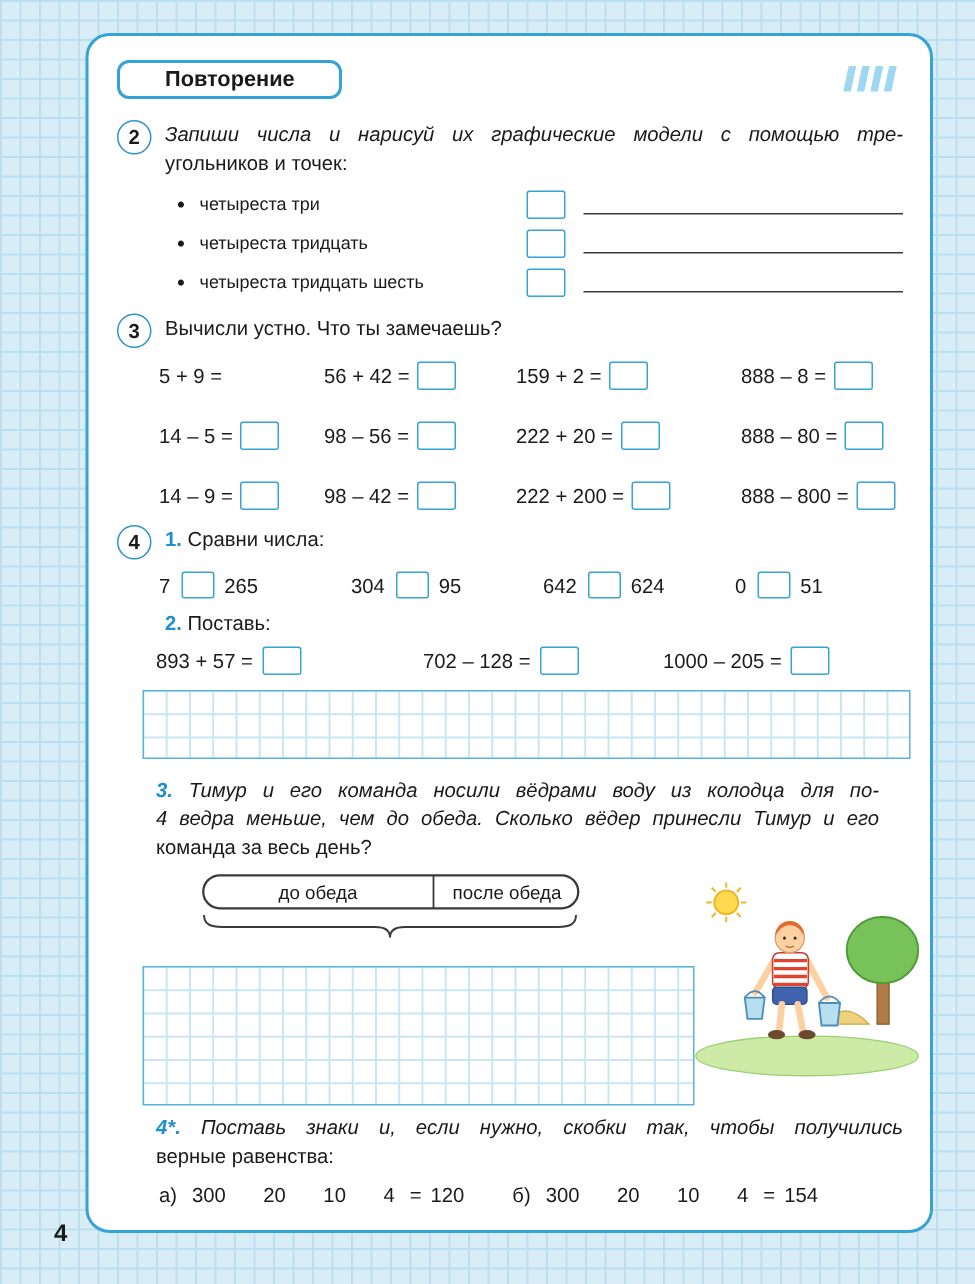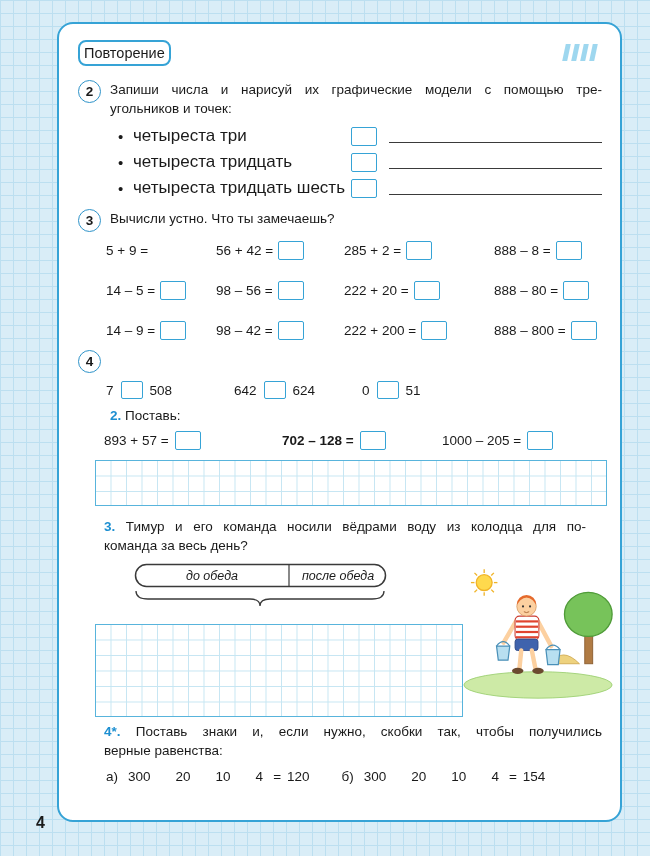--- a/index.html
+++ b/index.html
@@ -13,73 +13,73 @@
     font-family:"Liberation Sans", sans-serif;
     color:#1a1a1a;
   }
   .panel {
     position:absolute; left:57px; top:22px; width:565px; height:800px;
     background:#fff; border:2.5px solid #36a3d6; border-radius:16px;
     padding:16px 18px 0 19px; overflow:hidden;
   }
   .header-row { display:flex; justify-content:space-between; align-items:flex-start; }
   .header-label {
-    border:2px solid #36a3d6; border-radius:8px; padding:3px 4px;
-    font-weight:normal; font-size:14.5px; background:#fff;
+    border:2px solid #36a3d6; border-radius:8px; padding:3px 30px;
+    font-weight:bold; font-size:14.5px; background:#fff;
   }
   .deco-bars { display:flex; gap:4px; margin-top:4px; margin-right:6px; }
   .deco-bars span { width:5px; height:17px; background:#9ed7ef; transform:skewX(-12deg); }
 
   .circle-num {
     display:inline-flex; width:23px; height:23px; flex:0 0 auto;
     border:1.7px solid #2e93c9; border-radius:50%;
     align-items:center; justify-content:center;
     font-weight:bold; font-size:13.5px; background:#fff;
   }
   .section { display:flex; gap:9px; align-items:flex-start; }
   .para { font-size:13.5px; line-height:19px; flex:1; }
-  .jline { display:block; text-align:justify; text-align-last:justify; }
+  .jline { display:block; text-align:justify; text-align-last:justify;font-style:italic; }
   .nline { display:block; }
   .blue { color:#1d8fd1; font-weight:bold; }
 
   .abox {
     display:inline-block; width:26px; height:19px; flex:0 0 auto;
     border:1.5px solid #36a3d6; border-radius:2px; background:#fff; vertical-align:-5px;
   }
   .abox.small { width:22px; height:18px; }
 
   .bullets { margin:5px 0 0 40px; }
   .bullet-row { display:flex; align-items:center; height:26px; }
   .bullet-dot { width:15px; font-size:15px; }
-  .bullet-label { width:218px; font-size:17px; }
+  .bullet-label { width:218px; font-size:12px; }
   .write-line { flex:1; border-bottom:1.5px solid #3a3a3a; height:13px; margin-left:12px; }
 
   .eq-grid {
     display:grid; grid-template-columns:110px 128px 150px auto;
     margin:9px 0 0 28px; row-gap:21px; font-size:13.5px;
   }
   .eq-cell { display:flex; align-items:center; gap:5px; white-space:nowrap; }
 
   .sub-title { margin:9px 0 0 0; font-size:13.5px; }
   .cmp-row { display:flex; margin:8px 0 0 28px; font-size:13.5px; align-items:center; }
   .cmp-group { display:flex; align-items:center; gap:7px; width:128px; }
   .cmp-group:last-child { width:auto; }
   .cmp2-row { display:flex; margin:8px 0 0 26px; font-size:13.5px; align-items:center; }
   .cmp2-group { display:flex; align-items:center; gap:6px; }
-  .cmp2-group.g1 { width:178px;text-align:center; } .cmp2-group.g2 { width:160px;font-weight:bold; }
+  .cmp2-group.g1 { width:178px;text-align:center; } .cmp2-group.g2 { width:160px; }
 
   .grid-area {
     border:1px solid #58b4dc; background:#fff;
     background-image: linear-gradient(#c6e6f3 1px, transparent 1px),
                       linear-gradient(90deg, #c6e6f3 1px, transparent 1px);
     background-size:15.5px 15.5px; background-position:-1px -1px;
   }
   .grid1 { height:46px; width:512px; margin:10px 0 0 17px; }
   .task3 { margin:11px 16px 0 26px; }
-  .visuals { display:flex; margin-top:8px;font-style:italic; }
+  .visuals { display:flex; margin-top:8px; }
   .vis-left { width:386px; }
   .diagram-wrap { margin:0 0 9px 56px; }
   .grid2 { height:93px; width:368px; margin-left:17px; }
   .illustration { flex:1; display:flex; justify-content:flex-end; padding-right:2px; }
 
   .task4 { margin:5px 0 0 26px; }
   .ans-row { display:flex; margin:9px 0 0 28px; font-size:13.5px; }
   .ans-group { display:flex; align-items:center; }
   .ans-group.second { margin-left:32px; }
   .ans-label { margin-right:10px; }
@@ -137,21 +137,21 @@
   </div>
   <div class="eq-grid">
     <div class="eq-cell">
         <span>5 + 9 =</span>
       </div>
     <div class="eq-cell">
         <span>56 + 42 =</span>
         <span class="abox"></span>
       </div>
     <div class="eq-cell">
-        <span>285 + 2 =</span>
+        <span>159 + 2 =</span>
         <span class="abox"></span>
       </div>
     <div class="eq-cell">
         <span>888 – 8 =</span>
         <span class="abox"></span>
       </div>
 
     <div class="eq-cell">
         <span>14 – 5 =</span>
         <span class="abox"></span>
@@ -182,26 +182,35 @@
         <span class="abox"></span>
       </div>
     <div class="eq-cell">
         <span>888 – 800 =</span>
         <span class="abox"></span>
       </div>
   </div>
 
   <div class="section" style="margin-top:10px;">
     <span class="circle-num">4</span>
+    <div class="para">
+      <span class="blue">1.</span>
+      <span>Сравни числа:</span>
+    </div>
   </div>
   <div class="cmp-row">
     <div class="cmp-group">
         <span>7</span>
         <span class="abox small"></span>
-        <span>508</span>
+        <span>265</span>
+      </div>
+    <div class="cmp-group">
+        <span>304</span>
+        <span class="abox small"></span>
+        <span>95</span>
       </div>
     <div class="cmp-group">
         <span>642</span>
         <span class="abox small"></span>
         <span>624</span>
       </div>
     <div class="cmp-group">
         <span>0</span>
         <span class="abox small"></span>
         <span>51</span>
@@ -223,20 +232,21 @@
       </div>
     <div class="cmp2-group">
         <span>1000 – 205 =</span>
         <span class="abox"></span>
       </div>
   </div>
   <div class="grid-area grid1"></div>
 
   <div class="task3 para">
     <span class="jline"><span class="blue">3.</span> <span>Тимур и его команда носили вёдрами воду из колодца для по-</span></span>
+    <span class="jline">4 ведра меньше, чем до обеда. Сколько вёдер принесли Тимур и его</span>
     <span class="nline">команда за весь день?</span>
   </div>
 
   <div class="visuals">
     <div class="vis-left">
       <div class="diagram-wrap">
         <svg width="258" height="48" viewBox="0 0 258 48">
           <rect x="1.5" y="1.5" width="250" height="22" rx="11" fill="none" stroke="#3a3a3a" stroke-width="1.5"></rect>
           <line x1="155" y1="1.5" x2="155" y2="23.5" stroke="#3a3a3a" stroke-width="1.2"></line>
           <text x="78" y="17" font-size="12.5" text-anchor="middle">до обеда</text>

